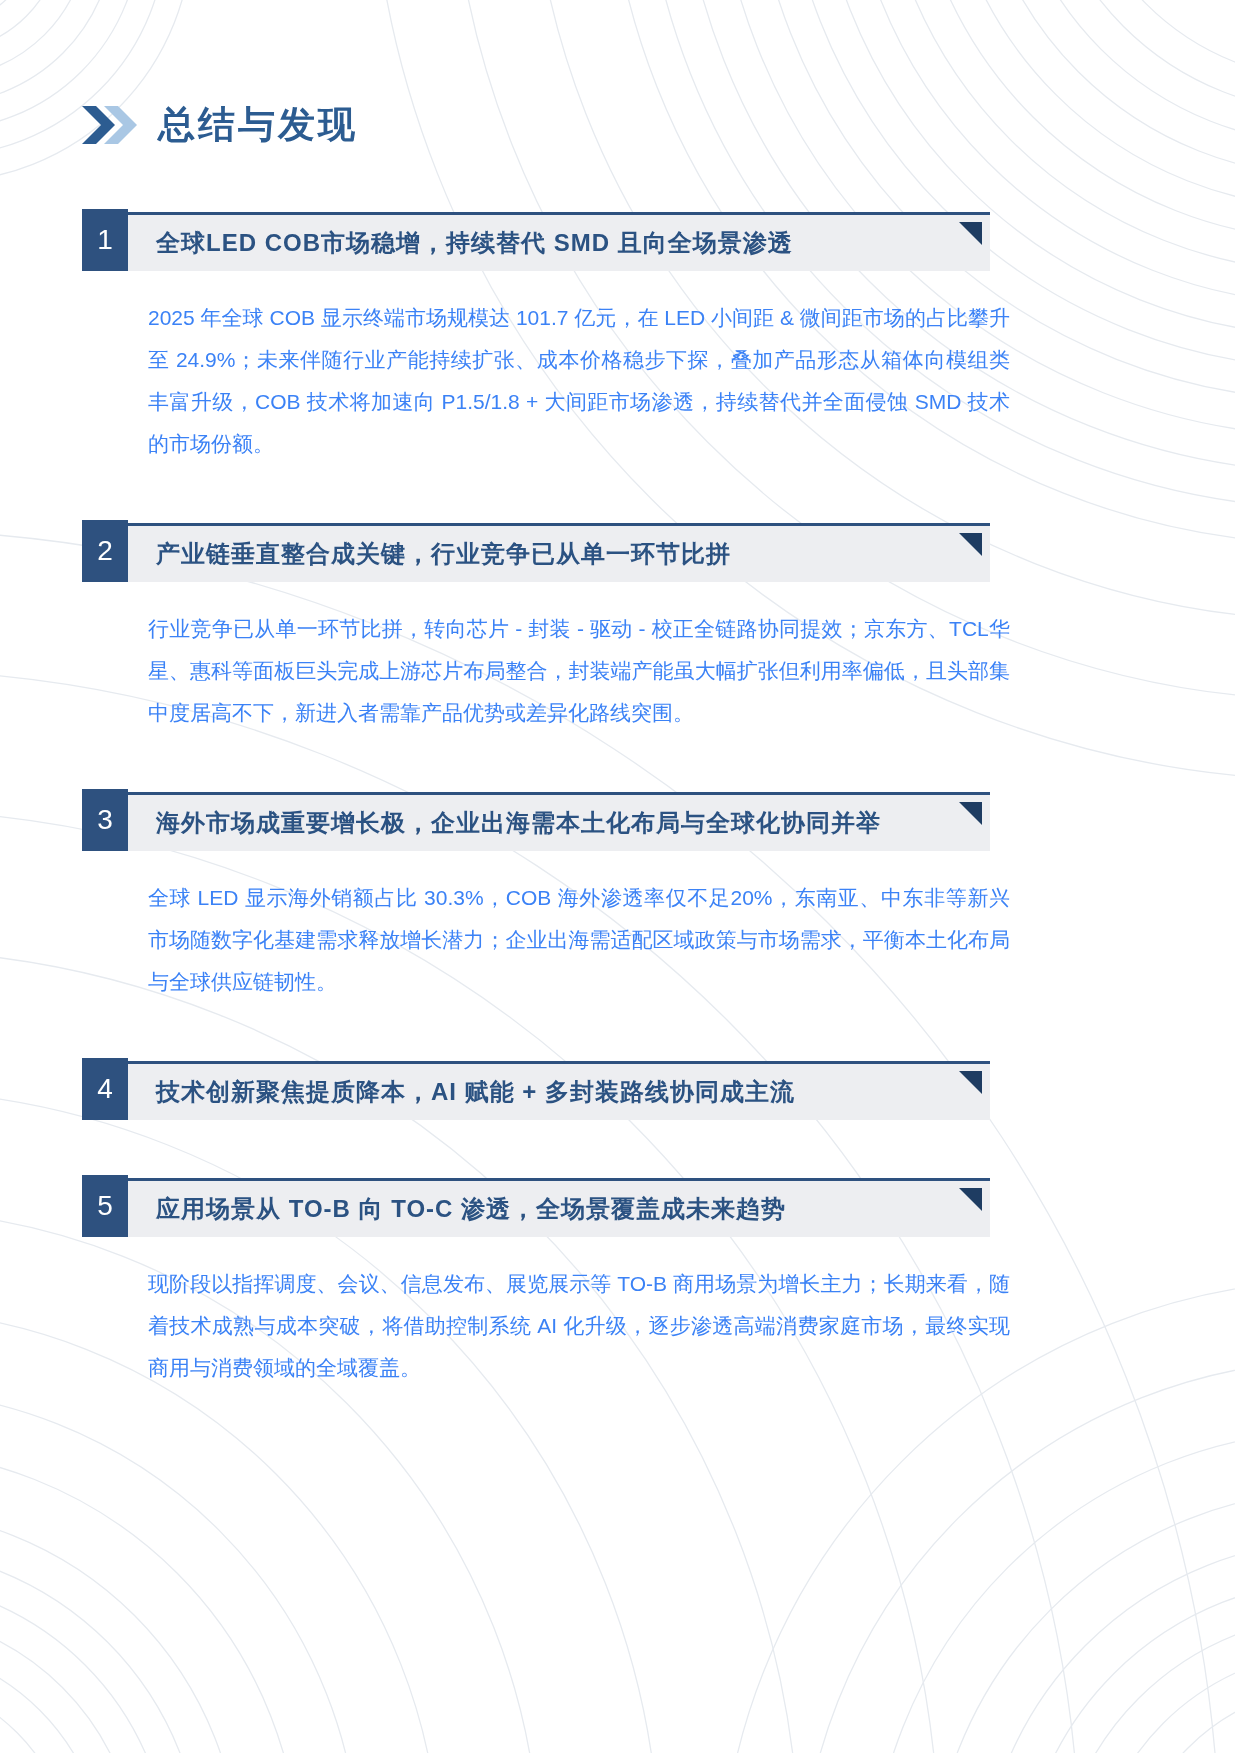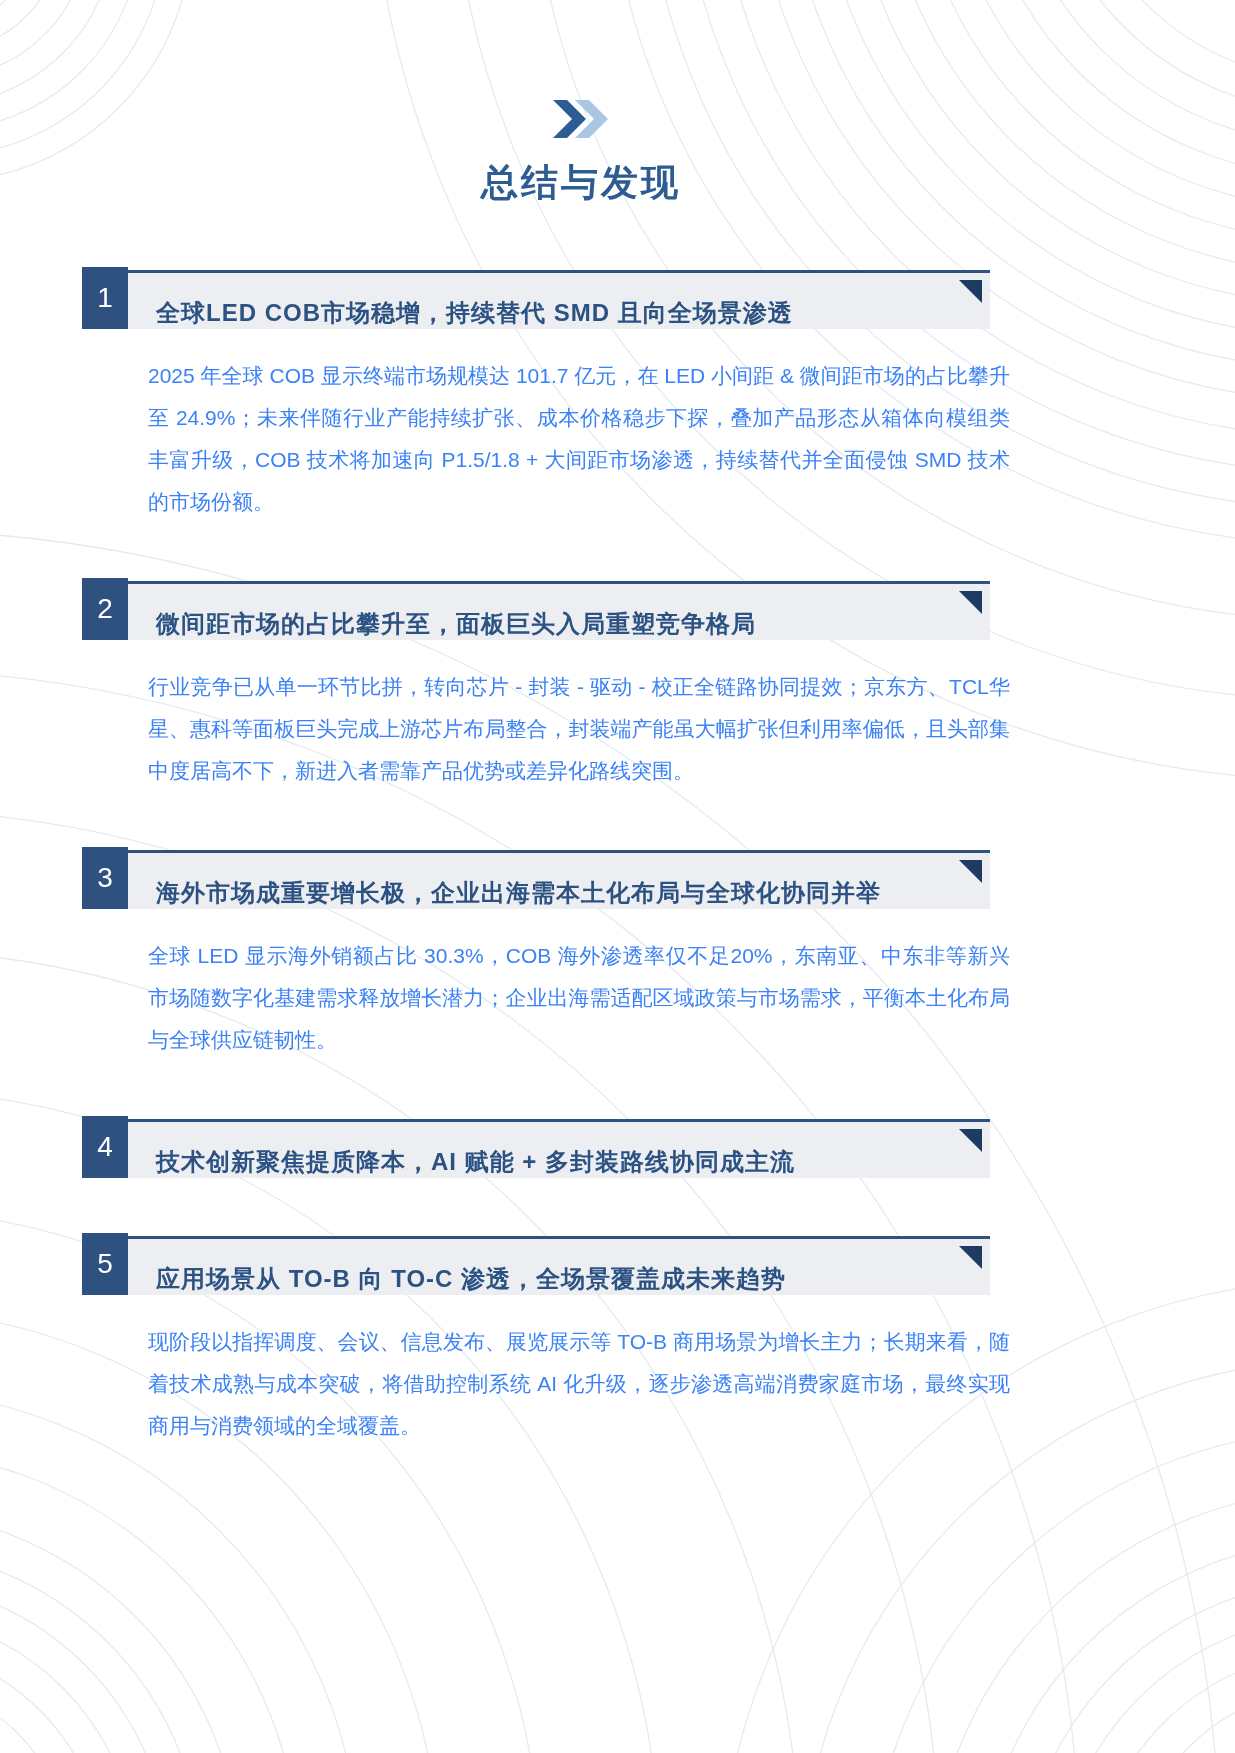--- a/index.html
+++ b/index.html
@@ -21,21 +21,20 @@
   .content {
     position: relative;
     padding: 100px 0 0 82px;
     width: 1080px;
   }
   .page-title-row {
     display: flex;
     align-items: center;
     gap: 20px;
     margin-bottom: 62px;
-    flex-direction: column;
   }
   .title-chevrons svg { display: block; }
   .page-title {
     font-size: 37px;
     font-weight: bold;
     color: #2c5c91;
     letter-spacing: 3px;
   }
   .section { margin-bottom: 58px; width: 908px; }
   .section-header {
@@ -56,21 +55,21 @@
     align-items: center;
     justify-content: center;
     position: relative;
     z-index: 1;
   }
   .header-bar {
     flex: 1;
     height: 56px;
     background: #edeef1;
     display: flex;
-    align-items: flex-end;
+    align-items: center;
     padding-left: 28px;
     position: relative;
   }
   .header-title {
     font-size: 24px;
     font-weight: bold;
     color: #2b5282;
     letter-spacing: 1px;
   }
   .corner-triangle {
@@ -176,21 +175,21 @@
         <span class="corner-triangle"></span>
       </div>
     </div>
     <p class="section-body">2025 年全球 COB 显示终端市场规模达 101.7 亿元，在 LED 小间距 &amp; 微间距市场的占比攀升至 24.9%；未来伴随行业产能持续扩张、成本价格稳步下探，叠加产品形态从箱体向模组类丰富升级，COB 技术将加速向 P1.5/1.8 + 大间距市场渗透，持续替代并全面侵蚀 SMD 技术的市场份额。</p>
   </div>
 
   <div class="section">
     <div class="section-header">
       <div class="badge">2</div>
       <div class="header-bar">
-        <span class="header-title">微间距市场的占比攀升至，面板巨头入局重塑竞争格局</span>
+        <span class="header-title">产业链垂直整合成关键，行业竞争已从单一环节比拼</span>
         <span class="corner-triangle"></span>
       </div>
     </div>
     <p class="section-body">行业竞争已从单一环节比拼，转向芯片 - 封装 - 驱动 - 校正全链路协同提效；京东方、TCL华星、惠科等面板巨头完成上游芯片布局整合，封装端产能虽大幅扩张但利用率偏低，且头部集中度居高不下，新进入者需靠产品优势或差异化路线突围。</p>
   </div>
 
   <div class="section">
     <div class="section-header">
       <div class="badge">3</div>
       <div class="header-bar">

